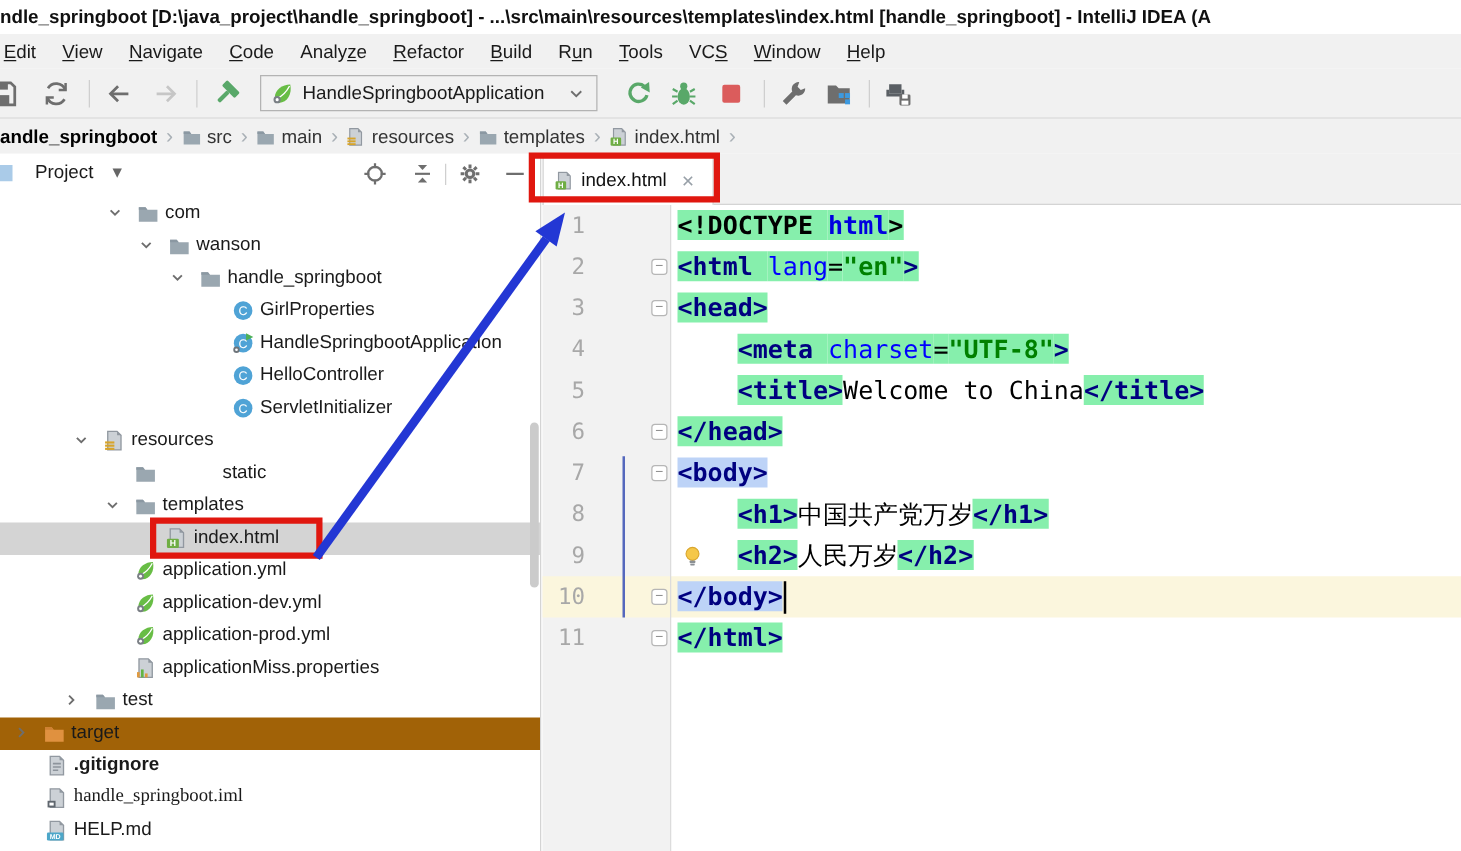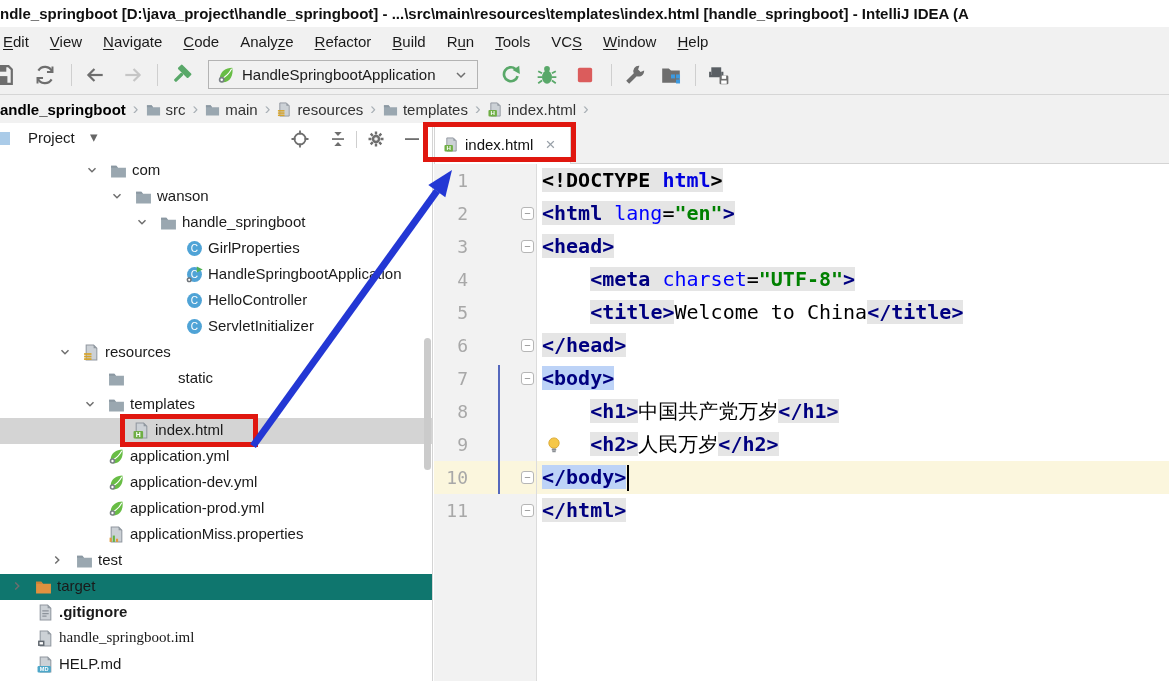--- a/index.html
+++ b/index.html
@@ -45,21 +45,21 @@
   .lnum{position:absolute;left:434px;width:34px;height:33px;text-align:right;color:#a8a8a8;
         font-family:"DejaVu Sans Mono","Liberation Mono",monospace;font-size:18px;line-height:33px;}
   .codeline{position:absolute;left:542px;height:33px;white-space:pre;line-height:33px;font-size:20px;
             font-family:"DejaVu Sans Mono","Liberation Mono",monospace;color:#000;}
   .s-tag{color:#000080;font-weight:bold;}
   .s-doc{color:#0000e0;font-weight:bold;}
   .s-attr{color:#0000ff;}
   .s-val{color:#008000;font-weight:bold;}
   .s-kw{color:#000;font-weight:bold;}
   .s-pln{color:#000;}
-  .bg-g{background:#e5e5e5;}
+  .bg-g{background:#86efac;}
   .bg-b{background:#bdd3f7;}
   .fold{position:absolute;left:521px;width:13px;height:13px;background:#fff;border:1px solid #b6b6b6;border-radius:3px;
         color:#8a8a8a;font-size:11px;line-height:11px;text-align:center;box-sizing:border-box;}
   #cursor{left:627px;width:2px;height:26px;background:#000;}
   #treescroll{left:424px;top:338px;width:7px;height:132px;background:#cbcbcb;border-radius:4px;}
   
   .redbox{position:absolute;border:5px solid #e0170f;box-sizing:border-box;background:transparent;z-index:40;}
   #overlay{position:absolute;left:0;top:0;width:1169px;height:681px;pointer-events:none;z-index:50;}
 </style>
 </head>
@@ -395,21 +395,21 @@
         <div class="tree-row" style="top: 425px;">
           <span class="tree-ch" style="left: 50px;"><svg viewBox="0 0 16 16" width="100%" height="100%">
               <path d="M6 4l4 4-4 4" stroke="#6e6e6e" stroke-width="1.7" fill="none"></path>
             </svg></span>
           <span class="tree-ic" style="left: 76px;"><svg viewBox="0 0 16 16" width="100%" height="100%">
               <path d="M1 3.5h5l1.5 2H15v9H1z" fill="#9aa7b0"></path>
               <path d="M1 3.5h5l1.5 2H1z" fill="#8b98a2"></path>
             </svg></span>
           <span class="lbl" style="left: 98px;">test</span>
         </div>
-        <div class="tree-row" style="top: 451px; background: #0f766e;">
+        <div class="tree-row" style="top: 451px; background: #a16207;">
           <span class="tree-ch" style="left: 10px;"><svg viewBox="0 0 16 16" width="100%" height="100%">
               <path d="M6 4l4 4-4 4" stroke="#6e6e6e" stroke-width="1.7" fill="none"></path>
             </svg></span>
           <span class="tree-ic" style="left: 35px;"><svg viewBox="0 0 16 16" width="100%" height="100%">
               <path d="M1 3.5h5l1.5 2H15v9H1z" fill="#e0913f"></path>
               <path d="M1 3.5h5l1.5 2H1z" fill="#ce8133"></path>
             </svg></span>
           <span class="lbl" style="left: 57px;">target</span>
         </div>
         <div class="tree-row" style="top: 477px; font-weight: bold;">

